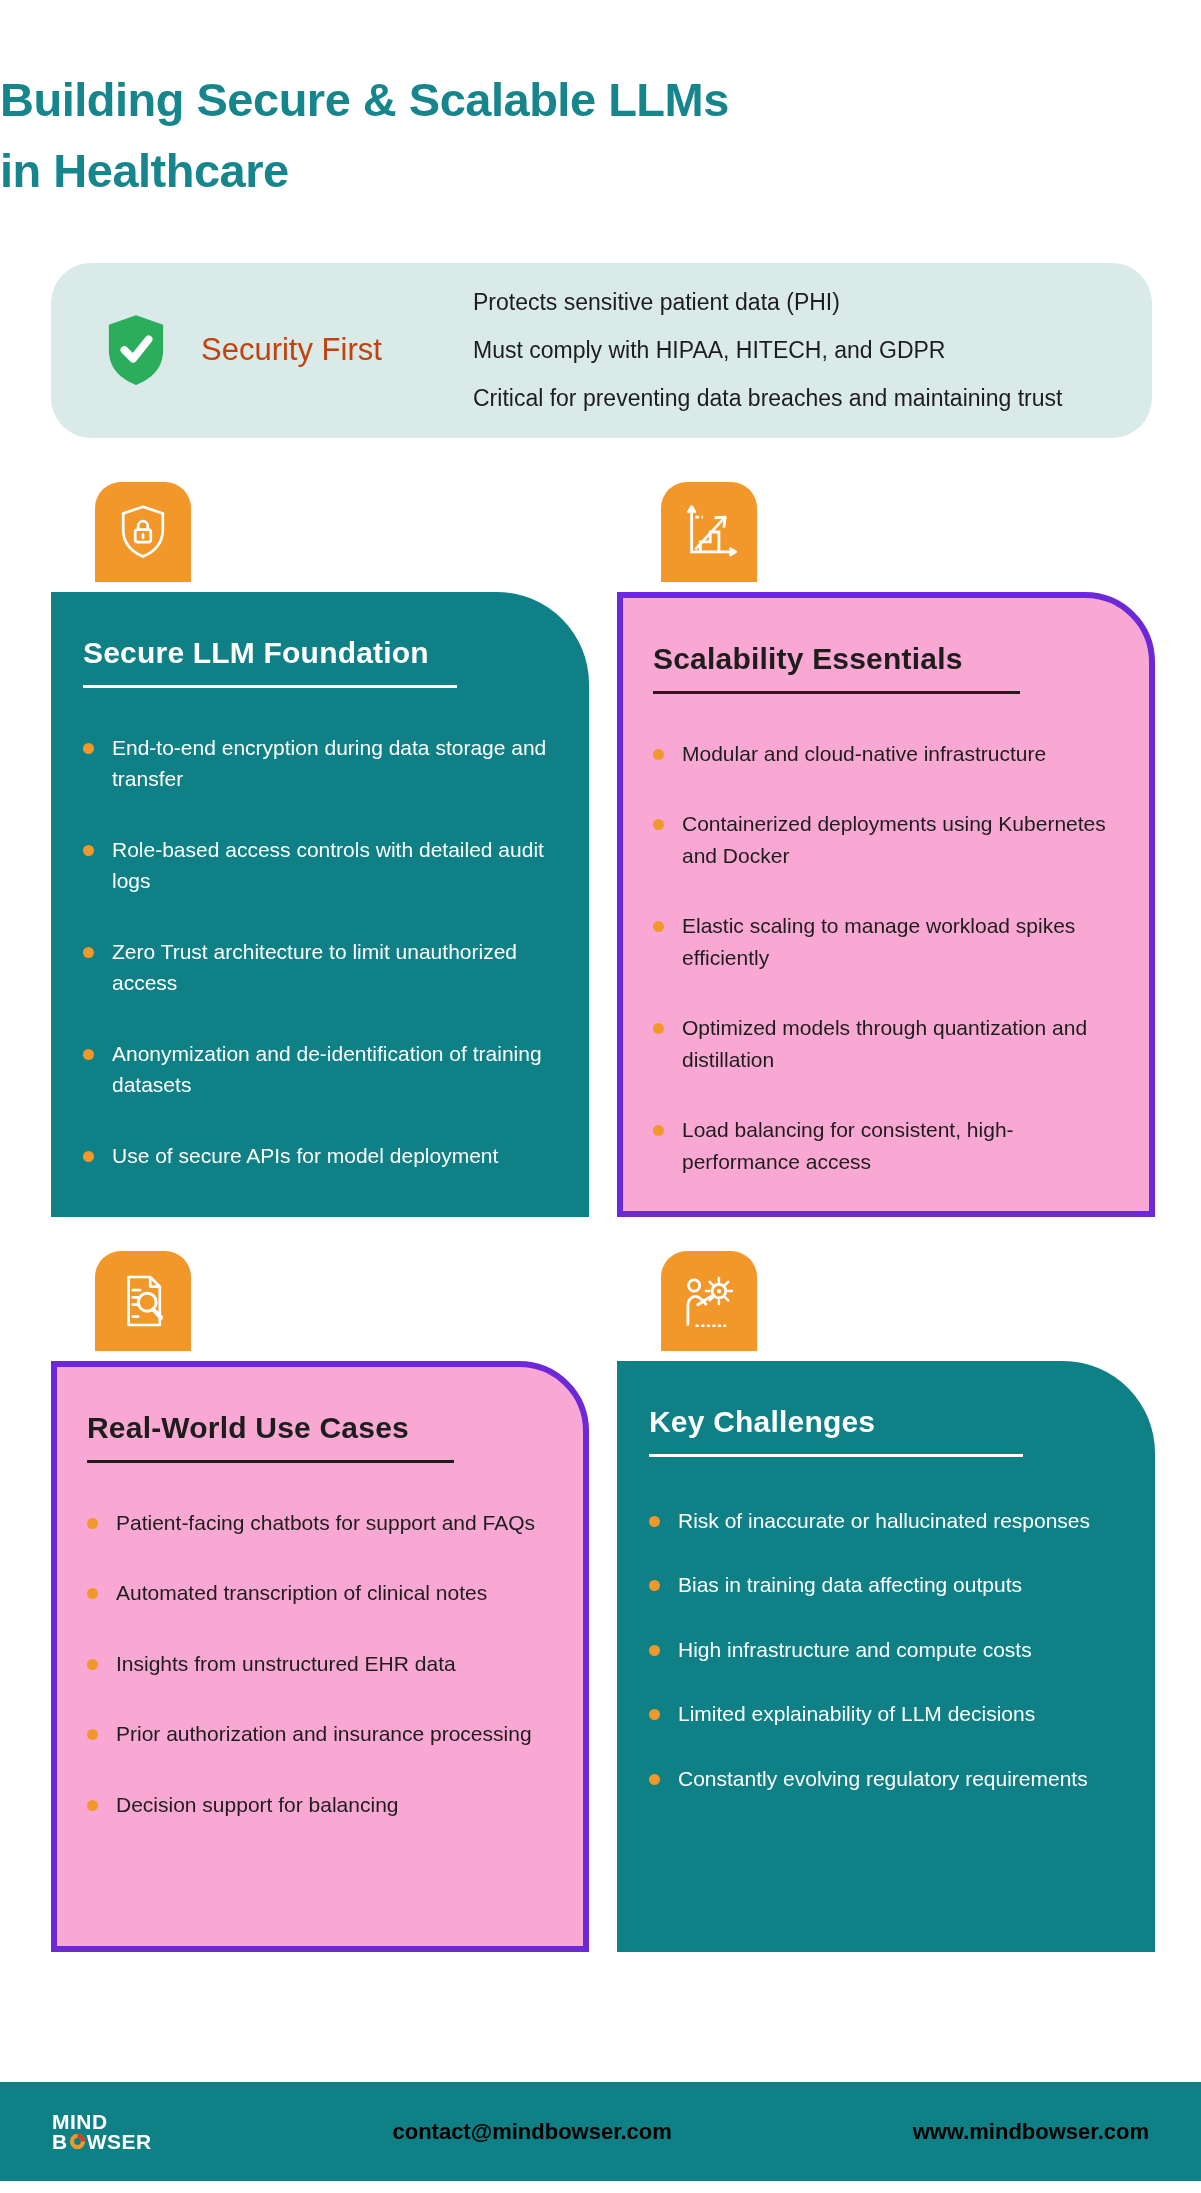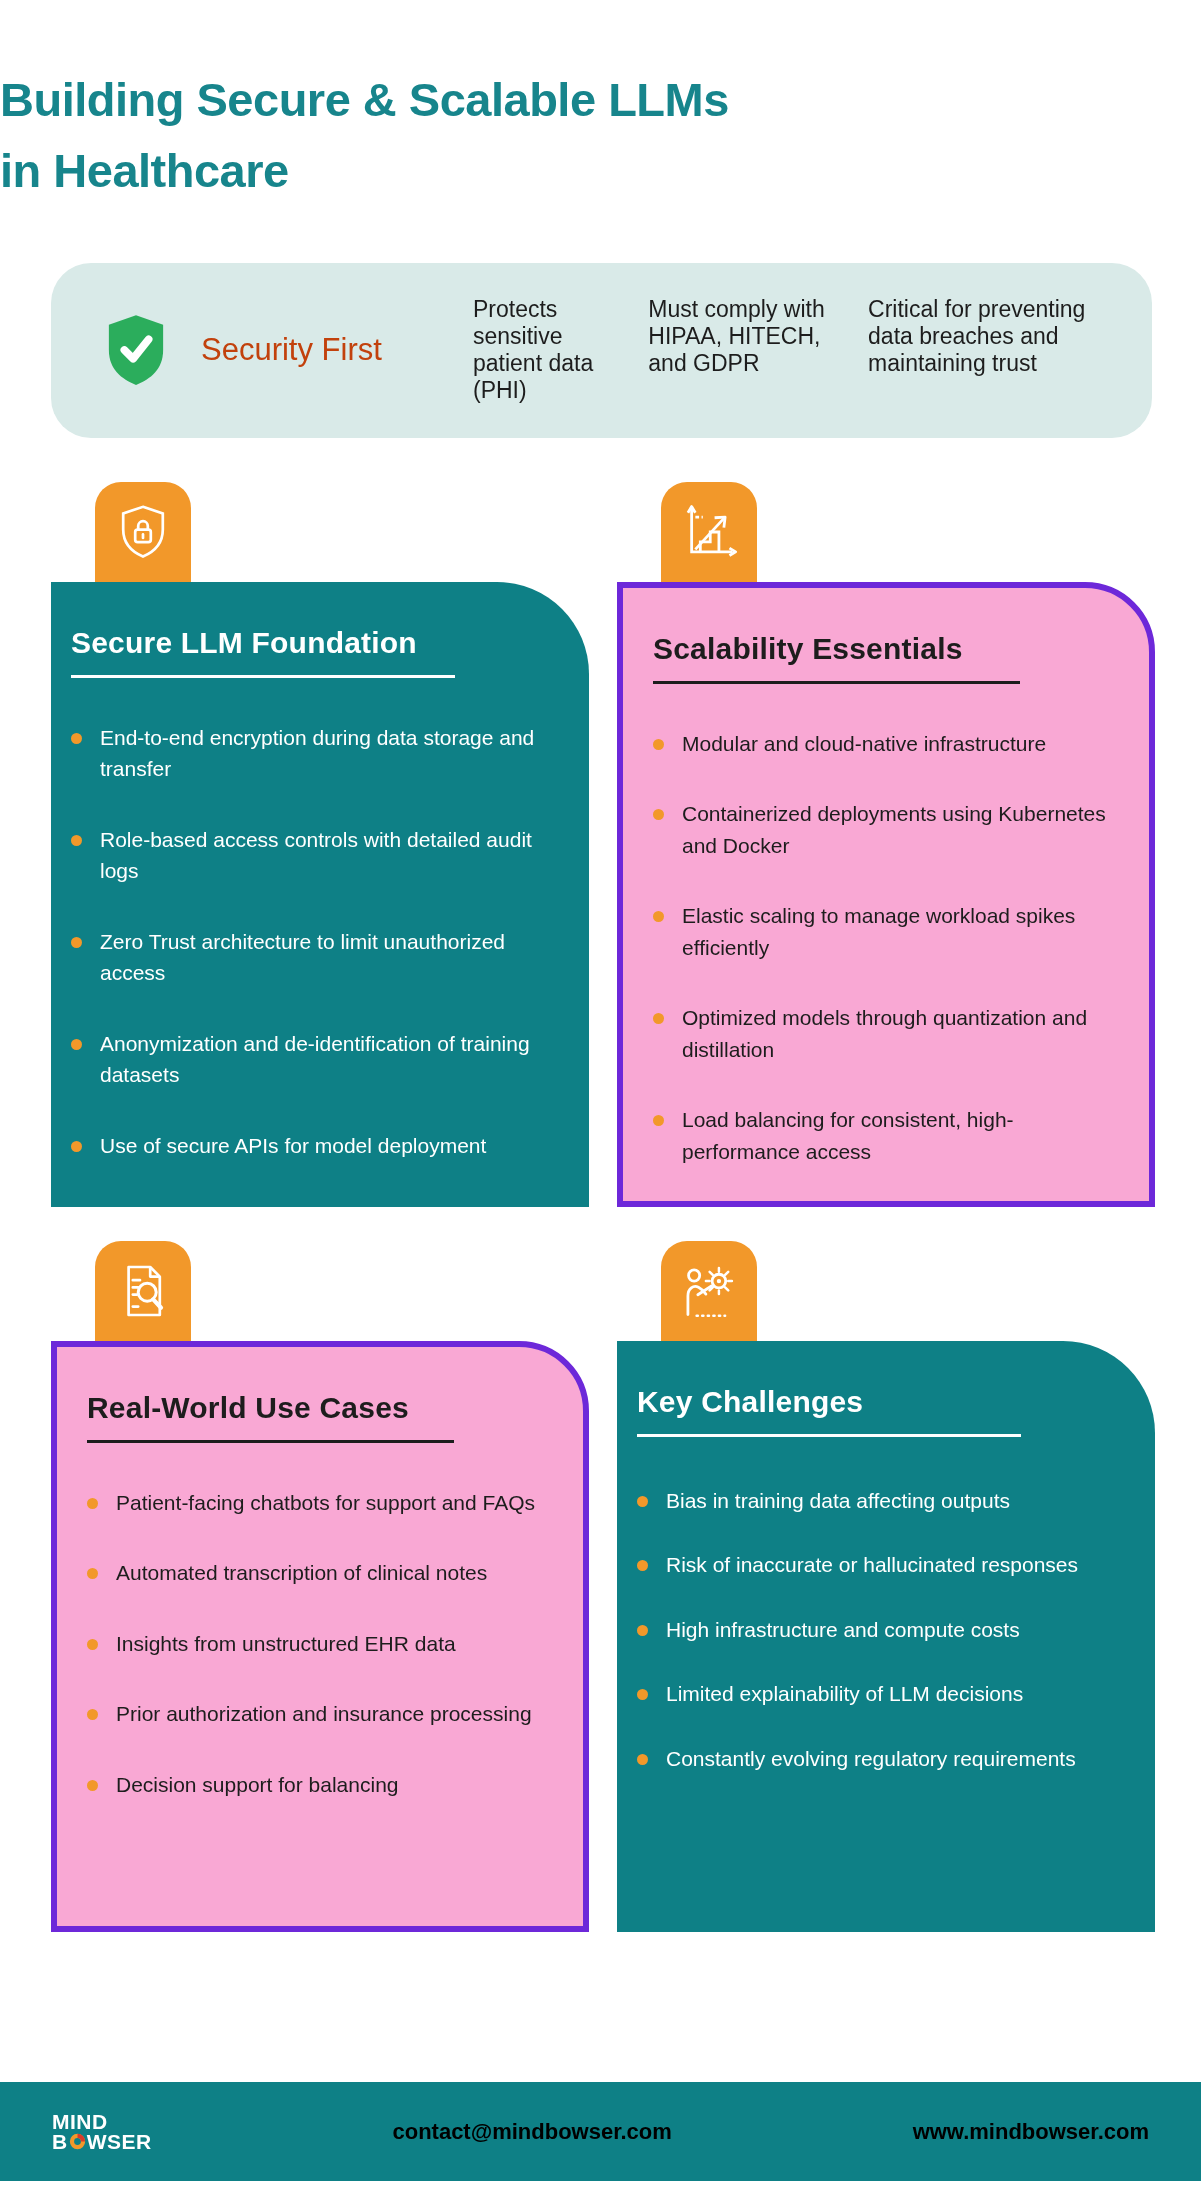--- a/index.html
+++ b/index.html
@@ -24,34 +24,34 @@
   
   .security-panel {
     margin:56px 49px 0 51px; height:175px;
     background:#D9EAE8; border-radius:40px;
     display:flex; align-items:center; padding:0 36px 0 54px;
   }
   .security-left {
     display:flex; align-items:center; gap:34px; width:368px; flex-shrink:0;
   }
   .security-label { color:#c2410c; font-size:31px; }
-  .security-points { display:flex; gap:21px; }
+  .security-points { display:flex; flex-direction:column; gap:21px; }
   .security-points p { color:#1D1D1D; font-size:23px; }
   
   .grid {
     margin:44px 46px 0 51px;
     display:grid; grid-template-columns:1fr 1fr; column-gap:28px;
   }
   .grid.row2 { margin-top:34px; }
   .icon-tab {
     width:96px; height:100px; margin-left:44px;
     background:#F2982A; border-radius:26px 26px 0 0;
     display:flex; align-items:center; justify-content:center;
   }
-  .card { padding:44px 26px 30px 20px; }
+  .card { padding:44px 26px 30px 32px;margin-top:10px; }
   .card.teal  { background:#0E8086; color:#ffffff; border-radius:0 92px 0 0; }
   .card.outline { background:#f9a8d4; color:#1D1D1D; border:6px solid #6d28d9; border-radius:0 70px 0 0; padding-left:30px; }
   .row1 .card { min-height:625px; }
   .row2 .card { min-height:591px; }
   .card h2 { font-size:30px; font-weight:bold; letter-spacing:0.2px; }
   .card .rule { height:3px; width:78%; margin-top:15px; }
   .card.teal .rule { background:#ffffff; }
   .card.outline .rule { background:#1D1D1D; }
   .card ul { list-style:none; margin-top:44px; display:flex; flex-direction:column; gap:39px; }
   .card.challenges ul { gap:33px; margin-top:48px; }
@@ -237,25 +237,25 @@
             <path d="M30 90 h46" stroke="#ffffff" stroke-width="4" stroke-dasharray="2 7" stroke-linecap="round"></path>
           </svg>
         </span>
       </div>
       <div class="card teal challenges">
         <h2>Key Challenges</h2>
         <div class="rule"></div>
         <ul>
           <li>
               <span class="dot"></span>
+              <span>Risk of inaccurate or hallucinated responses</span>
+            </li>
+          <li>
+              <span class="dot"></span>
               <span>Bias in training data affecting outputs</span>
-            </li>
-          <li>
-              <span class="dot"></span>
-              <span>Risk of inaccurate or hallucinated responses</span>
             </li>
           <li>
               <span class="dot"></span>
               <span>High infrastructure and compute costs</span>
             </li>
           <li>
               <span class="dot"></span>
               <span>Limited explainability of LLM decisions</span>
             </li>
           <li>

